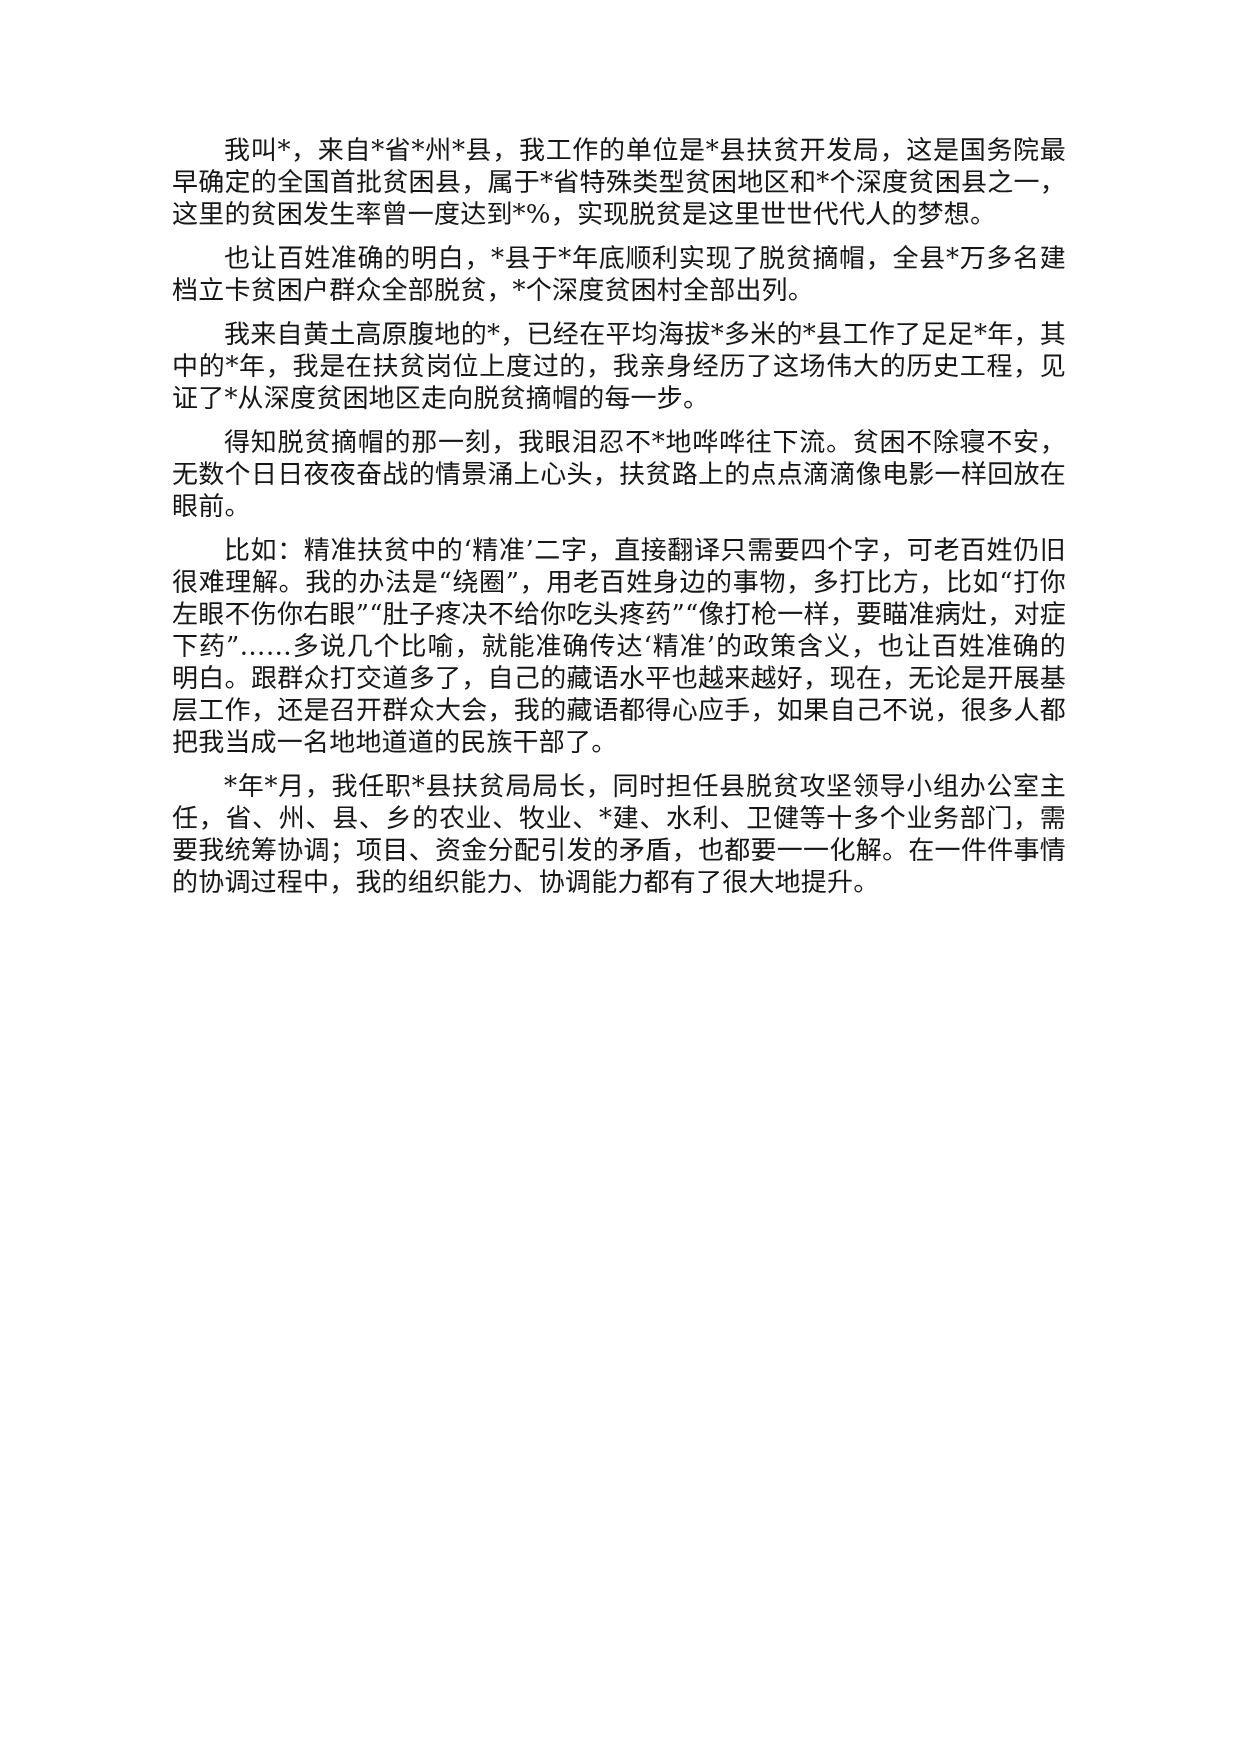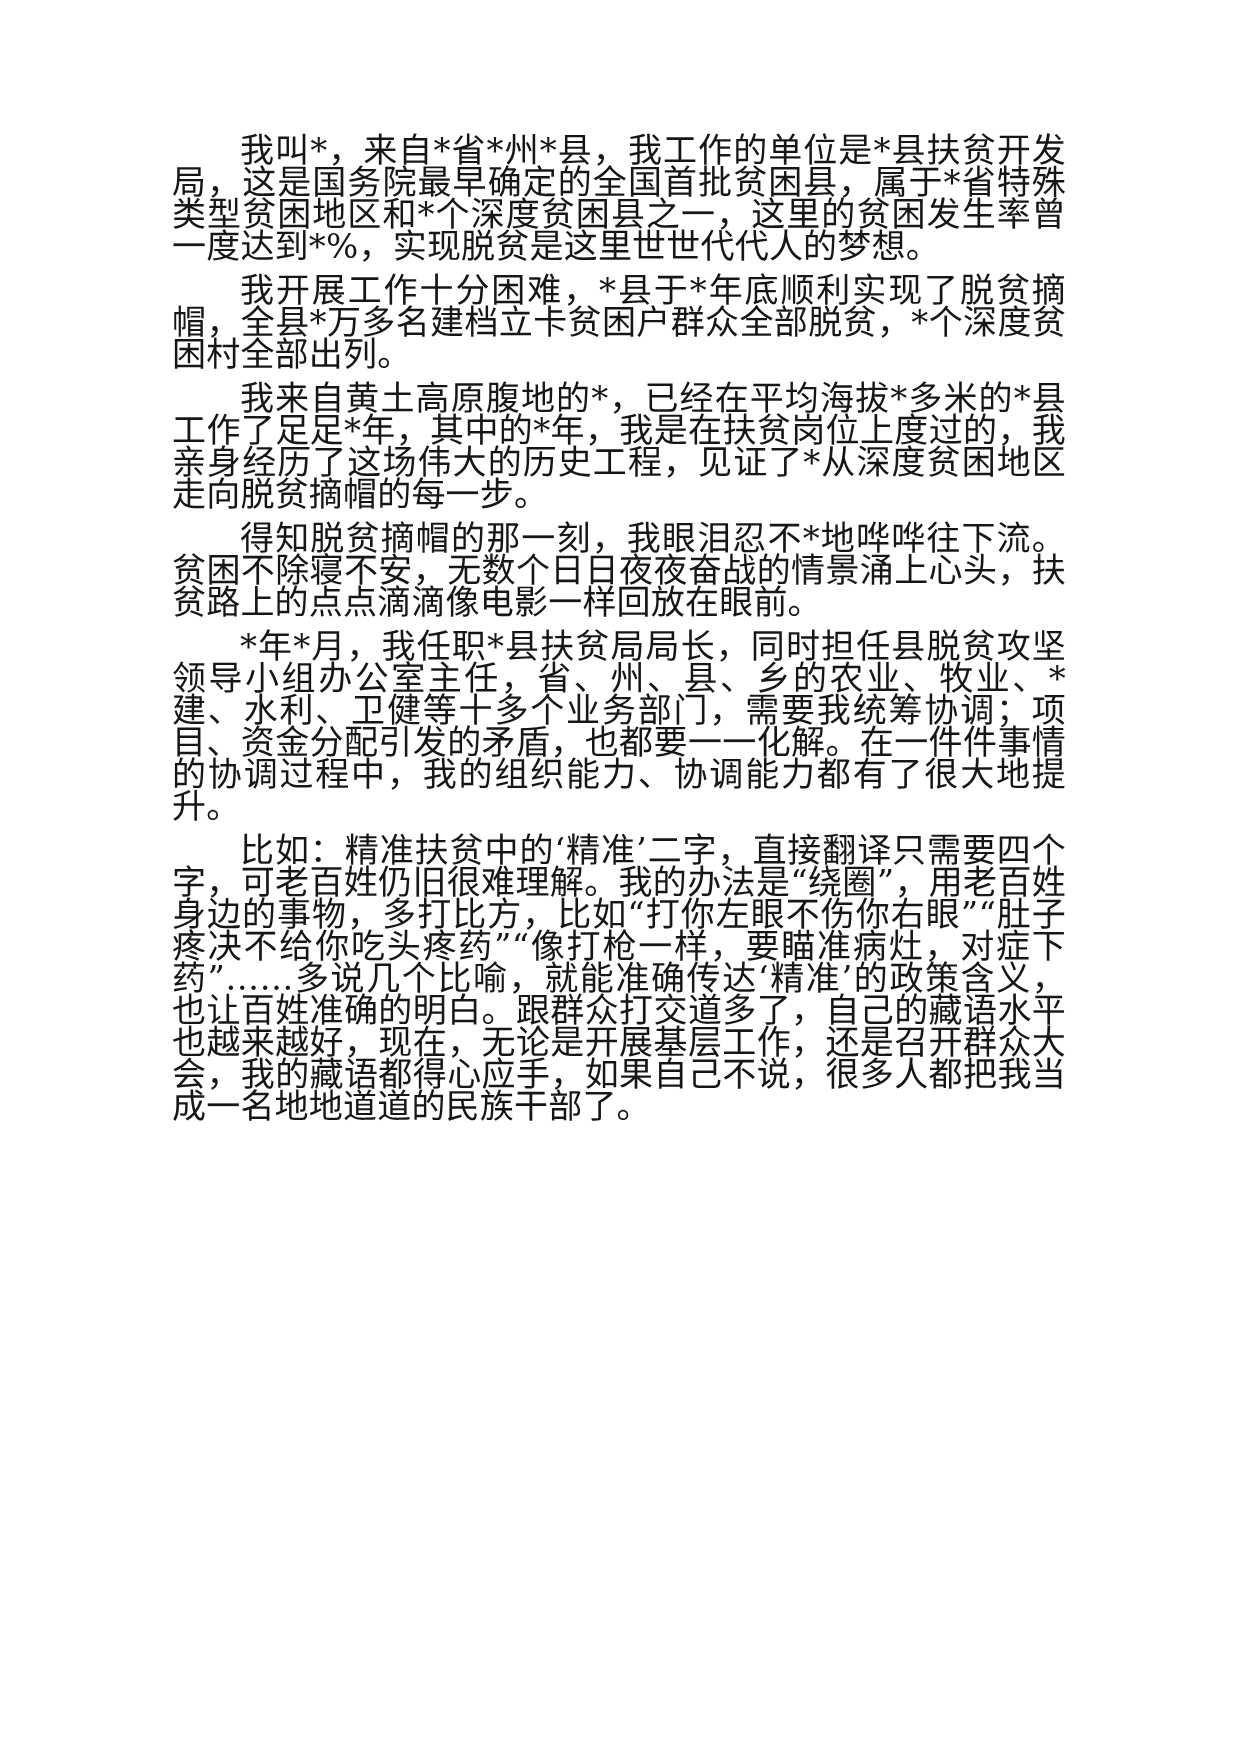--- a/index.html
+++ b/index.html
@@ -22,21 +22,21 @@
     position: absolute;
     left: 172px;
     top: 134px;
     width: 894px;
   }
 
   .para {
     margin: 0 0 12px 0;
     padding: 0;
     font-family: "DejaVu Serif", "Liberation Serif", serif;
-    font-size: 34px;
+    font-size: 26px;
     line-height: 32px;
     color: #161616;
     text-align: justify;
     text-justify: inter-character;
     text-indent: 2em;
     letter-spacing: 0.2px;
     word-break: break-all;
     overflow-wrap: anywhere;
     -webkit-font-smoothing: antialiased;
   }
@@ -49,19 +49,19 @@
   .doc-body {
     text-rendering: optimizeLegibility;
   }
 </style>
 </head>
 <body>
 
 <div class="page">
   <div class="doc-body">
     <p class="para">我叫*，来自*省*州*县，我工作的单位是*县扶贫开发局，这是国务院最早确定的全国首批贫困县，属于*省特殊类型贫困地区和*个深度贫困县之一，这里的贫困发生率曾一度达到*%，实现脱贫是这里世世代代人的梦想。</p>
-    <p class="para">我开展工作十分困难，*县于*年底顺利实现了脱贫摘帽，全县*万多名建档立卡贫困户群众全部脱贫，*个深度贫困村全部出列。</p>
+    <p class="para">也让百姓准确的明白，*县于*年底顺利实现了脱贫摘帽，全县*万多名建档立卡贫困户群众全部脱贫，*个深度贫困村全部出列。</p>
     <p class="para">我来自黄土高原腹地的*，已经在平均海拔*多米的*县工作了足足*年，其中的*年，我是在扶贫岗位上度过的，我亲身经历了这场伟大的历史工程，见证了*从深度贫困地区走向脱贫摘帽的每一步。</p>
     <p class="para">得知脱贫摘帽的那一刻，我眼泪忍不*地哗哗往下流。贫困不除寝不安，无数个日日夜夜奋战的情景涌上心头，扶贫路上的点点滴滴像电影一样回放在眼前。</p>
+    <p class="para">比如：精准扶贫中的‘精准’二字，直接翻译只需要四个字，可老百姓仍旧很难理解。我的办法是“绕圈”，用老百姓身边的事物，多打比方，比如“打你左眼不伤你右眼”“肚子疼决不给你吃头疼药”“像打枪一样，要瞄准病灶，对症下药”……多说几个比喻，就能准确传达‘精准’的政策含义，也让百姓准确的明白。跟群众打交道多了，自己的藏语水平也越来越好，现在，无论是开展基层工作，还是召开群众大会，我的藏语都得心应手，如果自己不说，很多人都把我当成一名地地道道的民族干部了。</p>
     <p class="para">*年*月，我任职*县扶贫局局长，同时担任县脱贫攻坚领导小组办公室主任，省、州、县、乡的农业、牧业、*建、水利、卫健等十多个业务部门，需要我统筹协调；项目、资金分配引发的矛盾，也都要一一化解。在一件件事情的协调过程中，我的组织能力、协调能力都有了很大地提升。</p>
-    <p class="para">比如：精准扶贫中的‘精准’二字，直接翻译只需要四个字，可老百姓仍旧很难理解。我的办法是“绕圈”，用老百姓身边的事物，多打比方，比如“打你左眼不伤你右眼”“肚子疼决不给你吃头疼药”“像打枪一样，要瞄准病灶，对症下药”……多说几个比喻，就能准确传达‘精准’的政策含义，也让百姓准确的明白。跟群众打交道多了，自己的藏语水平也越来越好，现在，无论是开展基层工作，还是召开群众大会，我的藏语都得心应手，如果自己不说，很多人都把我当成一名地地道道的民族干部了。</p>
   </div>
 </div>
 
 </body></html>

